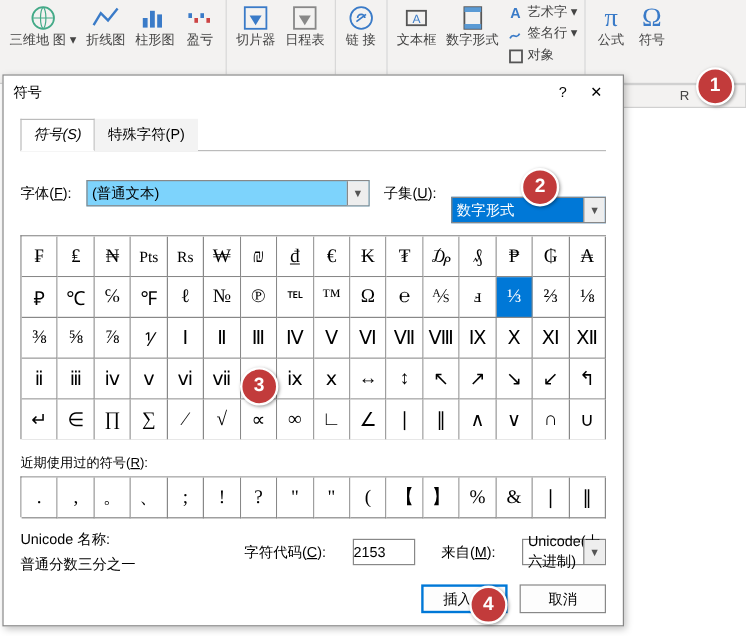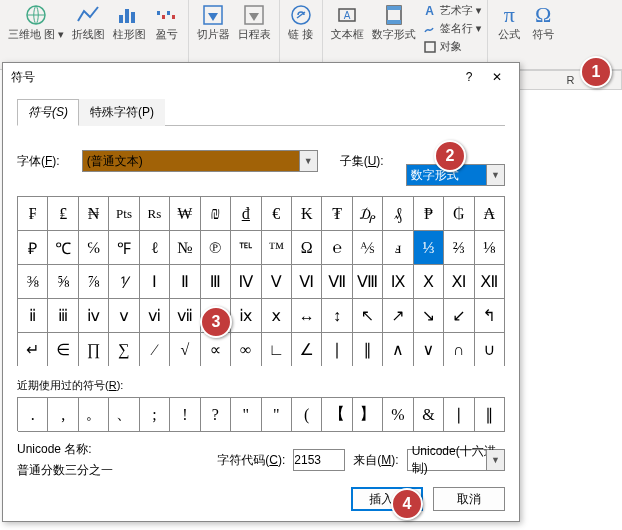--- a/index.html
+++ b/index.html
@@ -19,38 +19,38 @@
   
   .dialog { position: absolute; top: 62px; left: 2px; width: 518px; height: 460px; background: #fff; border: 1px solid #888; box-shadow: 2px 2px 6px rgba(0,0,0,0.25); }
   .dialog-title { height: 28px; display: flex; align-items: center; padding: 0 8px; font-size: 12px; }
   .dialog-title .spacer { flex: 1; }
   .dialog-title .btn { width: 28px; height: 24px; display: flex; align-items: center; justify-content: center; cursor: pointer; }
   .dialog-body { padding: 8px 14px; }
   .tabs { display: flex; border-bottom: 1px solid #bbb; }
   .tab { padding: 4px 10px; border: 1px solid transparent; border-bottom: none; background: #f3f3f3; margin-bottom: -1px; cursor: pointer; }
   .tab.active { background: #fff; border-color: #bbb; border-bottom: 1px solid #fff; font-style: italic; }
   
-  .form-row { display: flex; align-items: center; gap: 22px; margin: 10px 0; }
+  .form-row { display: flex; align-items: center; gap: 12px; margin: 10px 0; }
   .form-row label { font-size: 12px; }
-  .select { border: 1px solid #888; height: 22px; background: #a16207; display: flex; align-items: center; padding: 0 4px; font-size: 12px; position: relative; }
+  .select { border: 1px solid #888; height: 22px; background: #7dd3fc; display: flex; align-items: center; padding: 0 4px; font-size: 12px; position: relative; }
   .select.font { width: 236px; }
   .select.subset { flex: 1; background: #0078d7; color: #fff; margin-top: 28px; }
   .select .arrow { position: absolute; right: 0; top: 0; width: 18px; height: 100%; border-left: 1px solid #888; background: #eee; display: flex; align-items: center; justify-content: center; font-size: 9px; color: #555; }
   .select.subset .arrow { background: #eee; color: #555; }
   
   .symbol-grid { border: 1px solid #888; border-right: none; border-bottom: none; display: grid; grid-template-columns: repeat(16, 1fr); margin-top: 4px; height: 170px; overflow: hidden; }
   .sym { border-right: 1px solid #888; border-bottom: 1px solid #888; display: flex; align-items: center; justify-content: center; font-family: "Times New Roman", serif; font-size: 16px; cursor: pointer; background: #fff; height: 34px; }
   .sym.small-font { font-size: 13px; }
   .sym.selected { background: #0078d7; color: #fff; }
   
   .recent-grid { border: 1px solid #888; border-right: none; border-bottom: none; display: grid; grid-template-columns: repeat(16, 1fr); margin-top: 4px; height: 34px; }
   
   .section-label { margin-top: 12px; font-size: 11px; }
   
-  .bottom-info { display: flex; align-items: center; gap: 8px; margin-top: 10px; }
+  .bottom-info { display: flex; align-items: center; gap: 22px; margin-top: 10px; }
   .bottom-info label { font-size: 12px; }
   .input-code { border: 1px solid #888; height: 22px; width: 52px; padding: 0 0; font-size: 12px; }
   .combo-from { border: 1px solid #888; height: 22px; flex: 1; padding: 0 4px; font-size: 12px; display: flex; align-items: center; position: relative; }
   .combo-from .arrow { position: absolute; right: 0; top: 0; width: 18px; height: 100%; border-left: 1px solid #888; background: #eee; display: flex; align-items: center; justify-content: center; font-size: 9px; color: #555; }
   .char-name { margin-top: 4px; font-size: 12px; }
   
   .dialog-buttons { position: absolute; bottom: 10px; right: 14px; display: flex; gap: 10px; }
   .dlg-btn { border: 1px solid #888; background: #fdfdfd; width: 72px; height: 24px; cursor: pointer; font-size: 12px; display: flex; align-items: center; justify-content: center; }
   .dlg-btn.primary { border: 2px solid #0078d7; }
   

